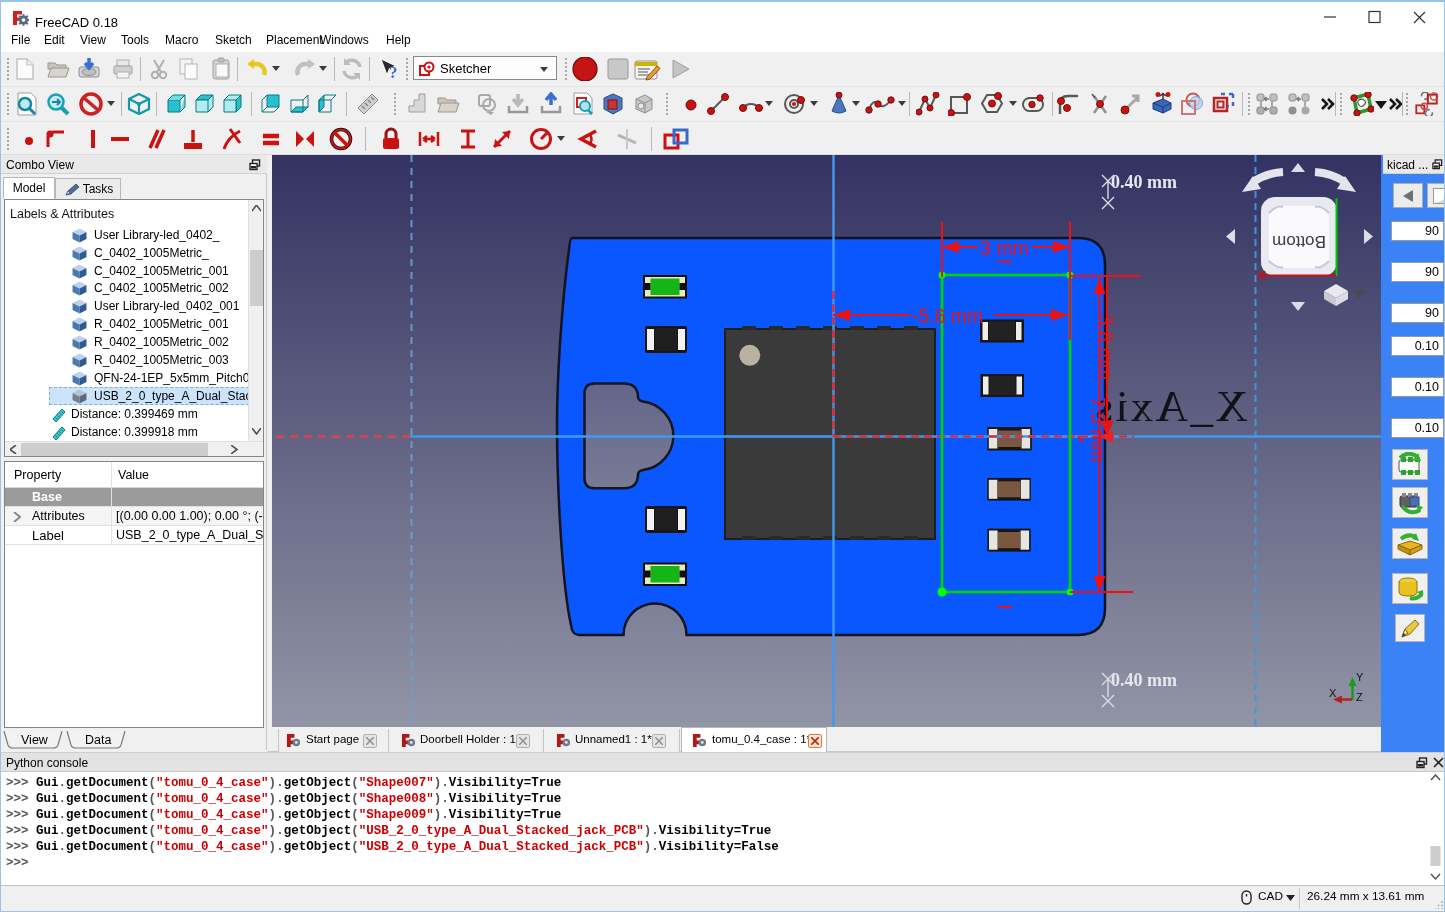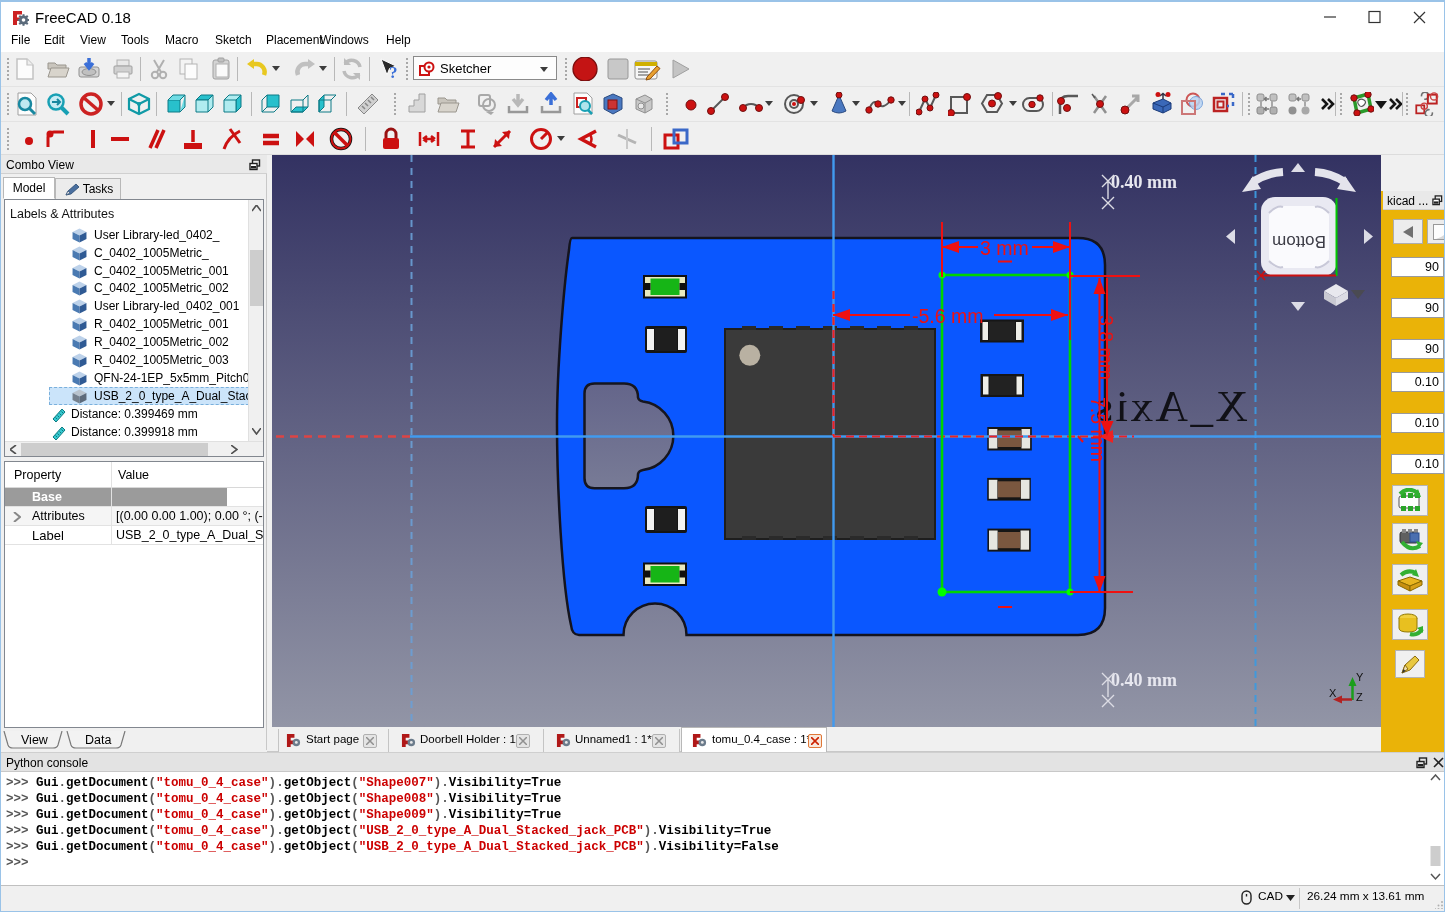--- a/index.html
+++ b/index.html
@@ -3,21 +3,21 @@
 <meta charset="utf-8">
 <style>
 * { margin:0; padding:0; box-sizing:border-box; }
 html,body { width:1445px; height:912px; overflow:hidden; }
 body { font-family:"Liberation Sans", sans-serif; background:#f0f0f0; position:relative;
   border-left:1px solid #9ac3e8; border-right:1px solid #9ac3e8; border-bottom:1px solid #9ac3e8; }
 .abs { position:absolute; }
 
 
 #titlebar { position:absolute; left:0; top:0; width:1443px; height:30px; background:#fff; border-top:2px solid #9ac3e8; }
-#titletext { position:absolute; left:34px; top:7px; font-size:15px; color:#000; }
+#titletext { position:absolute; left:34px; top:13px; font-size:13px; color:#000; }
 
 
 #menubar { position:absolute; left:0; top:30px; width:1443px; height:22px; background:#fff; }
 #menubar span { position:absolute; top:3px; font-size:12px; color:#000; }
 
 
 #tb1 { position:absolute; left:0; top:52px; width:1443px; height:35px; background:#f0f0f0; border-bottom:1px solid #e3e3e3;}
 #tb2 { position:absolute; left:0; top:87px; width:1443px; height:35px; background:#f0f0f0; border-bottom:1px solid #e3e3e3;}
 #tb3 { position:absolute; left:0; top:122px; width:1443px; height:33px; background:#f0f0f0; border-bottom:1px solid #dcdcdc;}
 .grip { position:absolute; top:6px; width:4px; height:22px;
@@ -31,21 +31,21 @@
 #cvtitle { position:absolute; left:0; top:0; width:266px; height:19px; background:#e9e9e9; border-bottom:1px solid #d0d0d0; }
 #cvtitle span { position:absolute; left:5px; top:3px; font-size:12px; color:#000; }
 .tabtop { position:absolute; top:22px; height:22px; font-size:12px; border:1px solid #b8b8b8; border-bottom:none; text-align:center; }
 #treebox { position:absolute; left:3px; top:44px; width:260px; height:258px; background:#fff; border:1px solid #82878f; }
 #proptable { position:absolute; left:3px; top:306px; width:260px; height:267px; background:#fff; border:1px solid #82878f; overflow:hidden; white-space:nowrap; }
 
 
 #viewport { position:absolute; left:271px; top:155px; width:1109px; height:572px; background:linear-gradient(to bottom,#333262,#9295a6); }
 
 
-#rightpanel { position:absolute; left:1380px; top:155px; width:65px; height:597px; background:#eab308;margin-top:36px; }
+#rightpanel { position:absolute; left:1380px; top:155px; width:65px; height:597px; background:#3b82f6; }
 
 
 #tabbar { position:absolute; left:266px; top:727px; width:1114px; height:25px; background:#f0f0f0; }
 
 
 #pcontitle { position:absolute; left:0; top:752px; width:1443px; height:20px; background:#e3e3e3; border-top:1px solid #cfcfcf; border-bottom:1px solid #c8c8c8;}
 #pconsole { position:absolute; left:0; top:772px; width:1443px; height:114px; background:#fff; border-bottom:1px solid #c0c0c0; font-family:"Liberation Mono",monospace; font-size:12.5px; font-weight:bold; }
 .pline { position:absolute; left:5px; white-space:pre; }
 .red { color:#cc0000; }
 .gry { color:#555555; }
@@ -617,21 +617,21 @@
         </svg>
       <svg style="position:absolute;left:226px;top:3px" width="7" height="9">
           <path d="M0 0 L6 4.5 L0 9" fill="none" stroke="#505050" stroke-width="1.6"></path>
         </svg>
       <div style="position:absolute;left:16px;top:1px;width:187px;height:13px;background:#cdcdcd"></div>
     </div>
   </div>
   <div id="proptable">
     <div style="position:absolute;left:9px;top:6px;font-size:12.5px">Property</div>
     <div style="position:absolute;left:113px;top:6px;font-size:12.5px">Value</div>
-    <div style="position:absolute;left:0;top:26px;width:222px;height:19px;background:#9b9b9b;color:#fff;font-weight:bold;font-size:12.5px">
+    <div style="position:absolute;left:0;top:26px;width:258px;height:19px;background:#9b9b9b;color:#fff;font-weight:bold;font-size:12.5px">
         <span style="position:absolute;left:27px;top:2px">Base</span>
       </div>
     <div style="position:absolute;left:0;top:45px;width:258px;height:19px;background:#f5f5f5">
       <svg style="position:absolute;left:8px;top:5px" width="8" height="10">
           <path d="M1 0 L7 5 L1 10" fill="none" stroke="#888" stroke-width="2"></path>
         </svg>
       <span style="position:absolute;left:27px;top:2px;font-size:12.5px">Attributes</span>
       <span style="position:absolute;left:111px;top:2px;font-size:12.5px">[(0.00 0.00 1.00); 0.00 °; (-1...</span>
     </div>
     <div style="position:absolute;left:0;top:64px;width:258px;height:19px">

